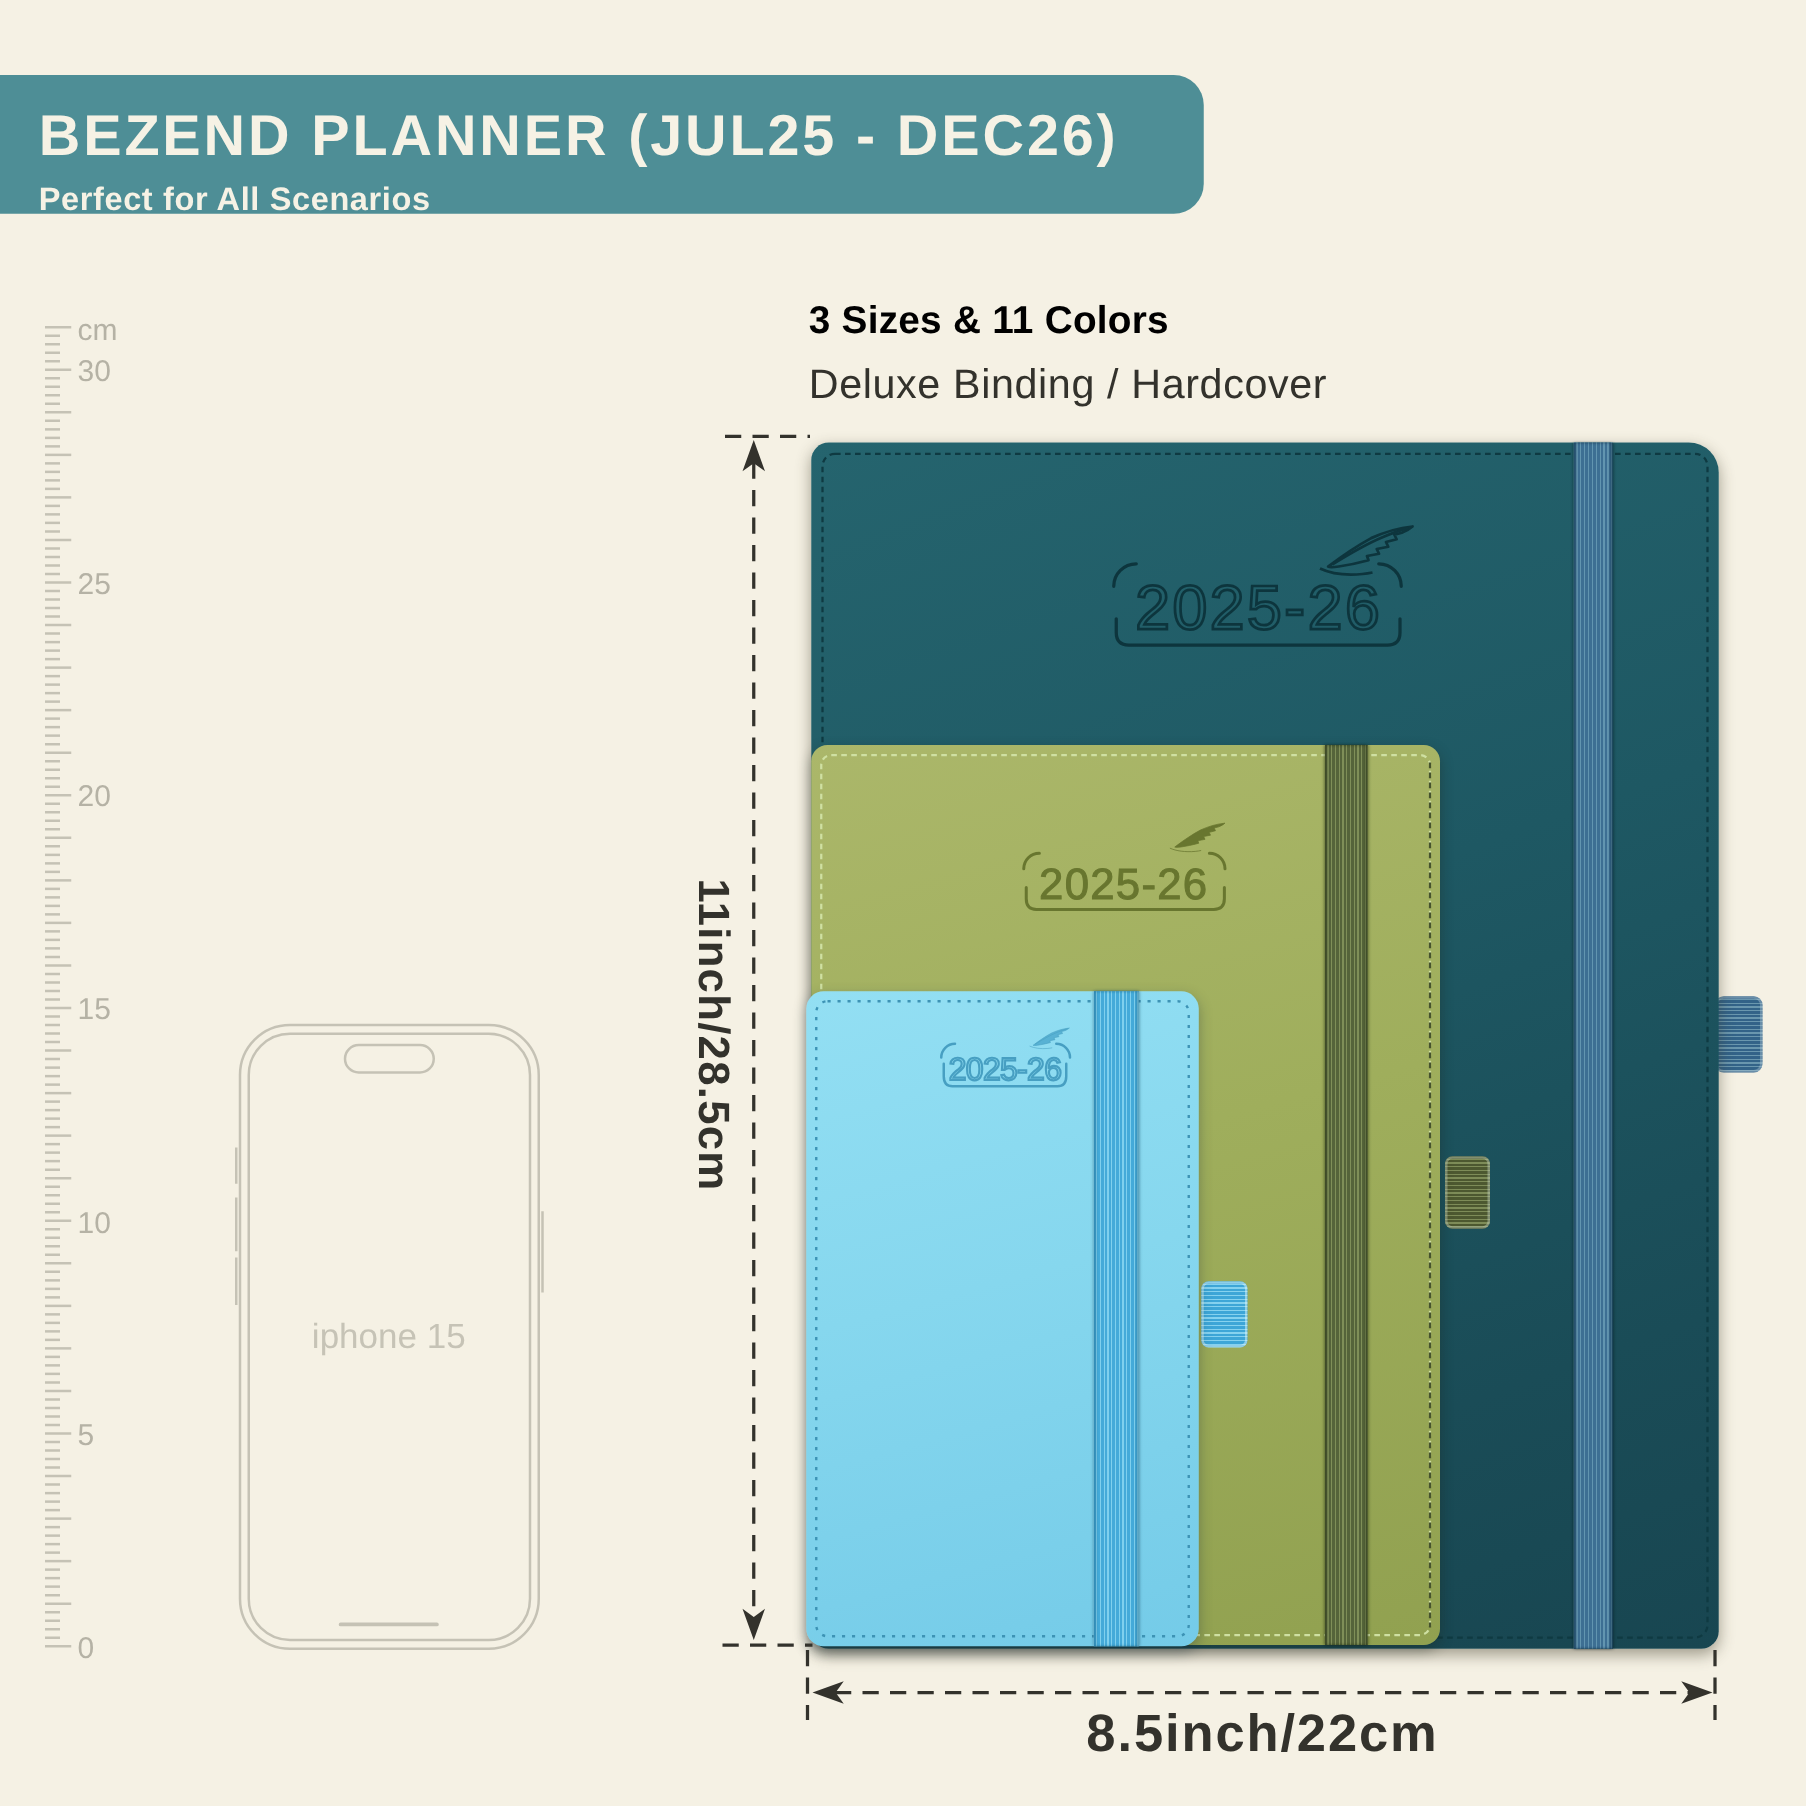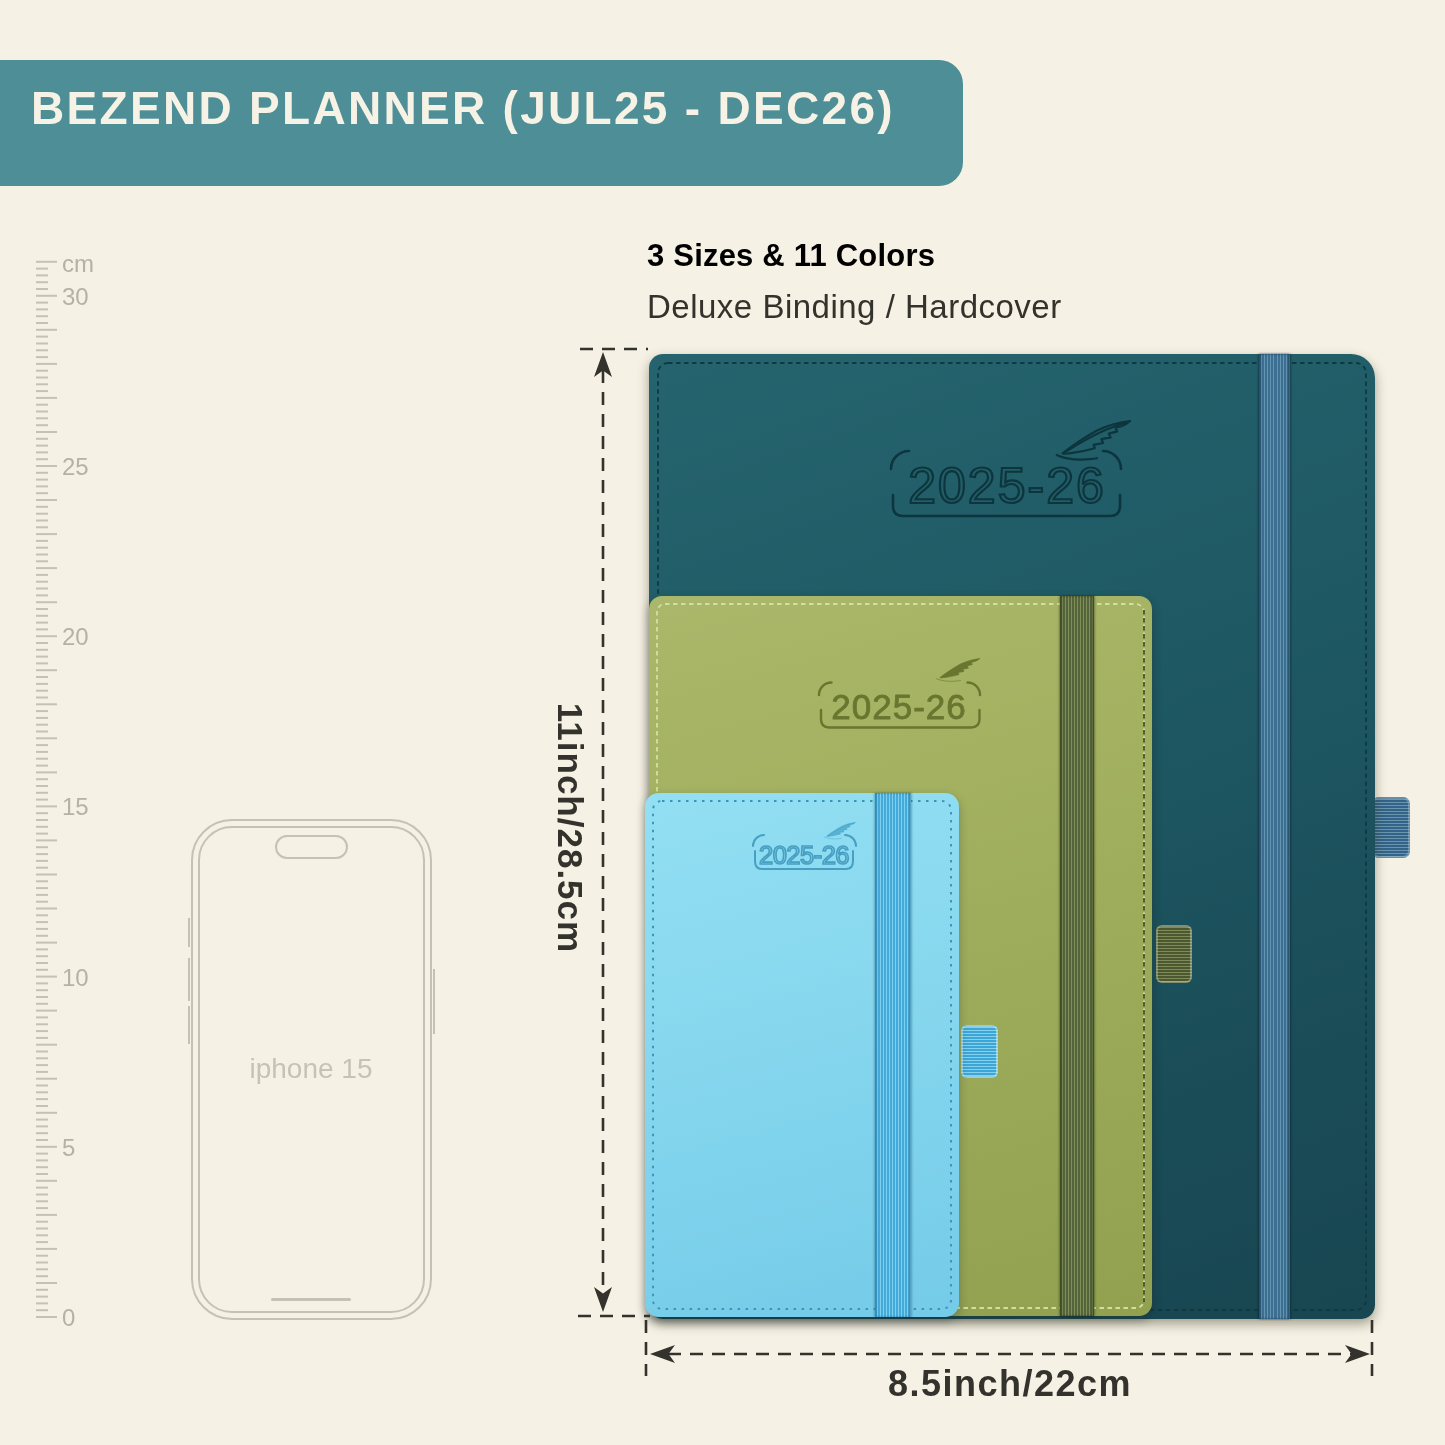--- a/index.html
+++ b/index.html
@@ -1,18 +1,18 @@
 <!DOCTYPE html>
 <html><head><meta charset="utf-8">
 <style>
 html,body{margin:0;padding:0;}
 body{width:1445px;height:1445px;position:relative;background:#f5f1e4;overflow:hidden;
      font-family:"Liberation Sans", sans-serif;}
 .abs{position:absolute;}
-#banner{left:0;top:60px;width:963px;height:126px;background:#4e8e96;
+#banner{left:0;top:60px;width:963px;height:111px;background:#4e8e96;
   border-radius:0 24px 24px 0;z-index:5;}
 #banner h1{margin:0;position:absolute;left:31px;top:21px;font-size:46px;font-weight:bold;
   letter-spacing:2.3px;color:#f6f2e5;white-space:nowrap;}
 #banner p{margin:0;position:absolute;left:31px;top:84px;font-size:26px;font-weight:bold;
   color:#f6f2e5;letter-spacing:0.5px;}
 #t1{left:647px;top:238px;font-size:31px;color:#000000;font-weight:bold;letter-spacing:0.2px;z-index:5;}
 #t2{left:647px;top:288px;font-size:33px;color:#33322c;font-weight:normal;letter-spacing:0.5px;z-index:5;}
 #dk{left:649px;top:354px;width:726px;height:965px;border-radius:14px 24px 14px 14px;z-index:10;
   background:linear-gradient(160deg,#25646e 0%,#1e5863 42%,#1a4c57 78%,#184651 100%);
   box-shadow:0 5px 12px rgba(60,55,35,.45);}
@@ -35,26 +35,27 @@
   background:linear-gradient(165deg,#93dff3 0%,#86d7ee 45%,#74cbe8 100%);
   box-shadow:0 4px 10px rgba(30,50,60,.35);}
 #blband{left:875px;top:793px;width:36px;height:524px;z-index:17;
   background:repeating-linear-gradient(90deg,#44aad9 0px,#44aad9 1.9px,#7fd0ee 1.9px,#7fd0ee 3.0px);
   box-shadow:inset 2px 0 2px rgba(20,80,110,.35),inset -2px 0 2px rgba(20,80,110,.35),1px 0 2px rgba(15,60,90,.3),-1px 0 2px rgba(15,60,90,.3);}
 #blloop{left:961px;top:1025px;width:37px;height:53px;z-index:14;border-radius:6px;
   background:repeating-linear-gradient(180deg,#3da6d7 0px,#3da6d7 1.9px,#85d2ef 1.9px,#85d2ef 3.0px);
   box-shadow:inset 0 0 0 2px rgba(225,245,250,.5);}
 #vlabel{left:430px;top:808px;width:280px;font-size:35px;color:#33322c;font-weight:bold;
   letter-spacing:1px;text-align:center;transform:rotate(90deg);transform-origin:center;z-index:31;white-space:nowrap;}
-#hlabel{left:860px;top:1363px;width:300px;font-size:36px;color:#33322c;font-weight:bold;
+#hlabel{left:860px;top:1363px;width:300px;font-size:42px;color:#33322c;font-weight:bold;
   letter-spacing:1.5px;text-align:center;z-index:31;white-space:nowrap;}
 </style></head>
 <body>
 <div class="abs" id="banner">
     <h1>BEZEND PLANNER (JUL25 - DEC26)</h1>
+    <p>Perfect for All Scenarios</p>
   </div>
 <div class="abs" id="t1">3 Sizes &amp; 11 Colors</div>
 <div class="abs" id="t2">Deluxe Binding / Hardcover</div>
 <svg width="1445" height="1445" viewBox="0 0 1445 1445" style="position:absolute;left:0;top:0;z-index:3;pointer-events:none">
     <g stroke="#c5c2b5" stroke-width="2">
       <line x1="36" y1="1317.0" x2="57" y2="1317.0"></line>
       <line x1="36" y1="1310.2" x2="48" y2="1310.2"></line>
       <line x1="36" y1="1303.4" x2="48" y2="1303.4"></line>
       <line x1="36" y1="1296.6" x2="48" y2="1296.6"></line>
       <line x1="36" y1="1289.8" x2="48" y2="1289.8"></line>

